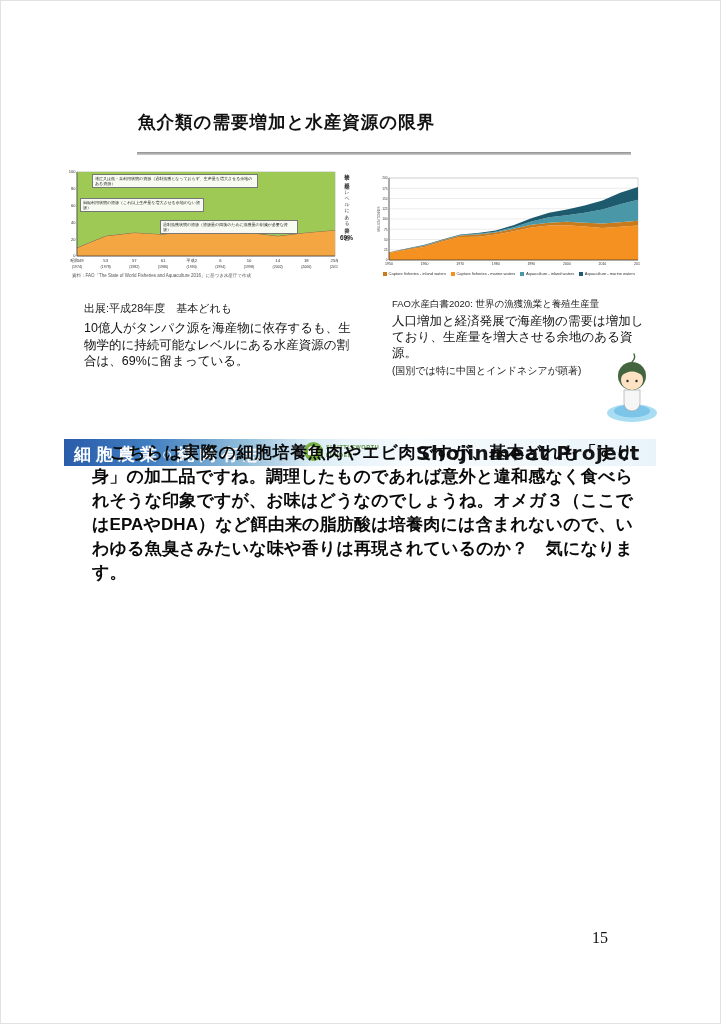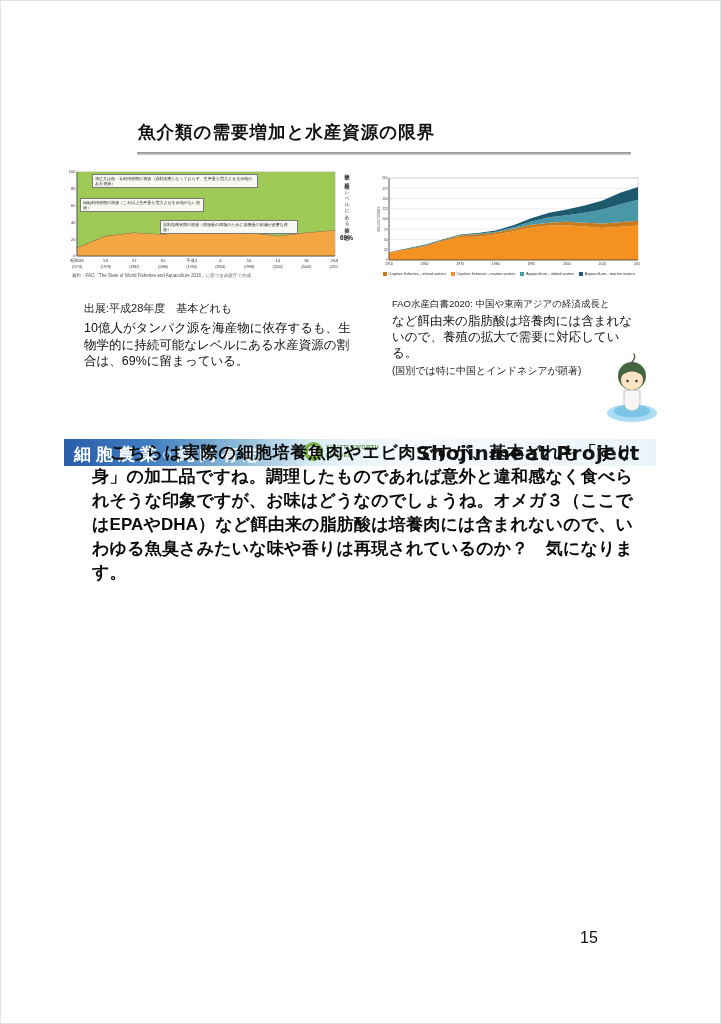--- a/index.html
+++ b/index.html
@@ -1,21 +1,21 @@
 <!DOCTYPE html>
 <html><head>
 <meta charset="utf-8">
 <style>
   html,body{margin:0;padding:0;background:#ffffff;}
   .page{
     position:relative; width:721px; height:1024px; background:#fff;
     font-family:"Liberation Sans","DejaVu Sans",sans-serif; color:#111;
     box-shadow:inset 0 0 0 1px #e2e2e2; overflow:hidden;
   }
-  .title{position:absolute; left:138px; top:120px; margin:0; font-size:17.5px; font-weight:700; letter-spacing:1px;}
+  .title{position:absolute; left:138px; top:110px; margin:0; font-size:17.5px; font-weight:700; letter-spacing:1px;}
   .title-rule{position:absolute; left:137px; top:152px; width:494px; height:3px; background:linear-gradient(#8e8e8e,#cfcfcf);}
 
   
   .fig-left{position:absolute; left:62px; top:168px; width:292px;}
   .fig-left svg{display:block; width:276px; height:104px;}
   .ann{position:absolute; font-size:4px; line-height:1.3; background:rgba(255,255,255,.92); border:0.5px solid #777; padding:1px 2px; color:#222;}
   .ann1{left:30px; top:6px;  width:160px;}
   .ann2{left:18px; top:30px; width:118px;}
   .ann3{left:98px; top:52px; width:132px;}
   .src{font-size:4.5px; color:#555; padding-left:10px; margin-top:1px;}
@@ -46,21 +46,21 @@
   .shuttle{position:absolute; left:240px; top:3px; display:flex; align-items:center; gap:3px;}
   .shuttle-circle{position:relative; width:19px; height:19px; border-radius:50%; background:#76b043; display:inline-block;}
   .shuttle-circle::after{content:""; position:absolute; left:4px; top:4px; width:9px; height:9px; border-radius:50% 50% 50% 0; background:#fff;}
   .shuttle-text span{display:block; font-size:5.5px; font-weight:700; color:#5a8f3c; letter-spacing:.6px; line-height:1.3;}
   .project{position:absolute; left:352px; top:2px; font-size:20px; font-weight:800; color:#151515; letter-spacing:.5px; font-family:"DejaVu Sans","Liberation Sans",sans-serif; white-space:nowrap;}
 
   .body-wrap{position:absolute; left:92px; top:441px; width:541px;}
   .body-wrap p{margin:0; font-size:17px; line-height:24px; font-weight:600; text-align:justify; color:#0a0a0a;}
   .body-wrap p + p{margin-top:24px;margin-left:40px;}
 
-  .pageno{position:absolute; left:580px; top:929px; font-size:16px; color:#111;}
+  .pageno{position:absolute; left:592px; top:929px; font-size:16px; color:#111;font-family:Liberation Serif, serif;}
 </style>
 </head>
 <body>
 
 <div class="page">
 
   <h1 class="title">魚介類の需要増加と水産資源の限界</h1>
   <div class="title-rule"></div>
 
   <div class="fig-left">
@@ -161,22 +161,22 @@
           <span class="lg-sq" style="background: rgb(29, 90, 110);"></span>
           <span>Aquaculture - marine waters</span>
         </span>
       </div>
   </div>
 
   <div class="cap-left">出展:平成28年度　基本どれも</div>
   <div class="note-left">10億人がタンパク源を海産物に依存するも、生物学的に持続可能なレベルにある水産資源の割合は、69%に留まっている。</div>
 
   <div class="right-col">
-    <div class="cap-right">FAO水産白書2020: 中国や東南アジアの経済成長と</div>
-    <div class="note-right">など餌由来の脂肪酸は培養肉には含まれないので、養殖の拡大で需要に対応している。</div>
+    <div class="cap-right">FAO水産白書2020: 世界の漁獲漁業と養殖生産量</div>
+    <div class="note-right">人口増加と経済発展で海産物の需要は増加しており、生産量を増大させる余地のある資源。</div>
     <div class="note-sub">(国別では特に中国とインドネシアが顕著)</div>
   </div>
 
   <svg class="mascot" viewBox="0 0 60 72">
     <ellipse cx="30" cy="61" rx="25" ry="9" fill="#a9ddf3"></ellipse>
     <ellipse cx="30" cy="59" rx="18" ry="6.5" fill="#7cc4e8"></ellipse>
     <path d="M22 38 h16 v13 a8 8 0 0 1 -16 0 z" fill="#f6f6f6" stroke="#9a9a9a" stroke-width="0.6"></path>
     <circle cx="30" cy="24" r="14" fill="#44653f"></circle>
     <ellipse cx="30" cy="28" rx="11" ry="10" fill="#fde3c3"></ellipse>
     <path d="M19 24 q11 -9 22 0 q0 -8 -11 -8 q-11 0 -11 8 z" fill="#44653f"></path>

